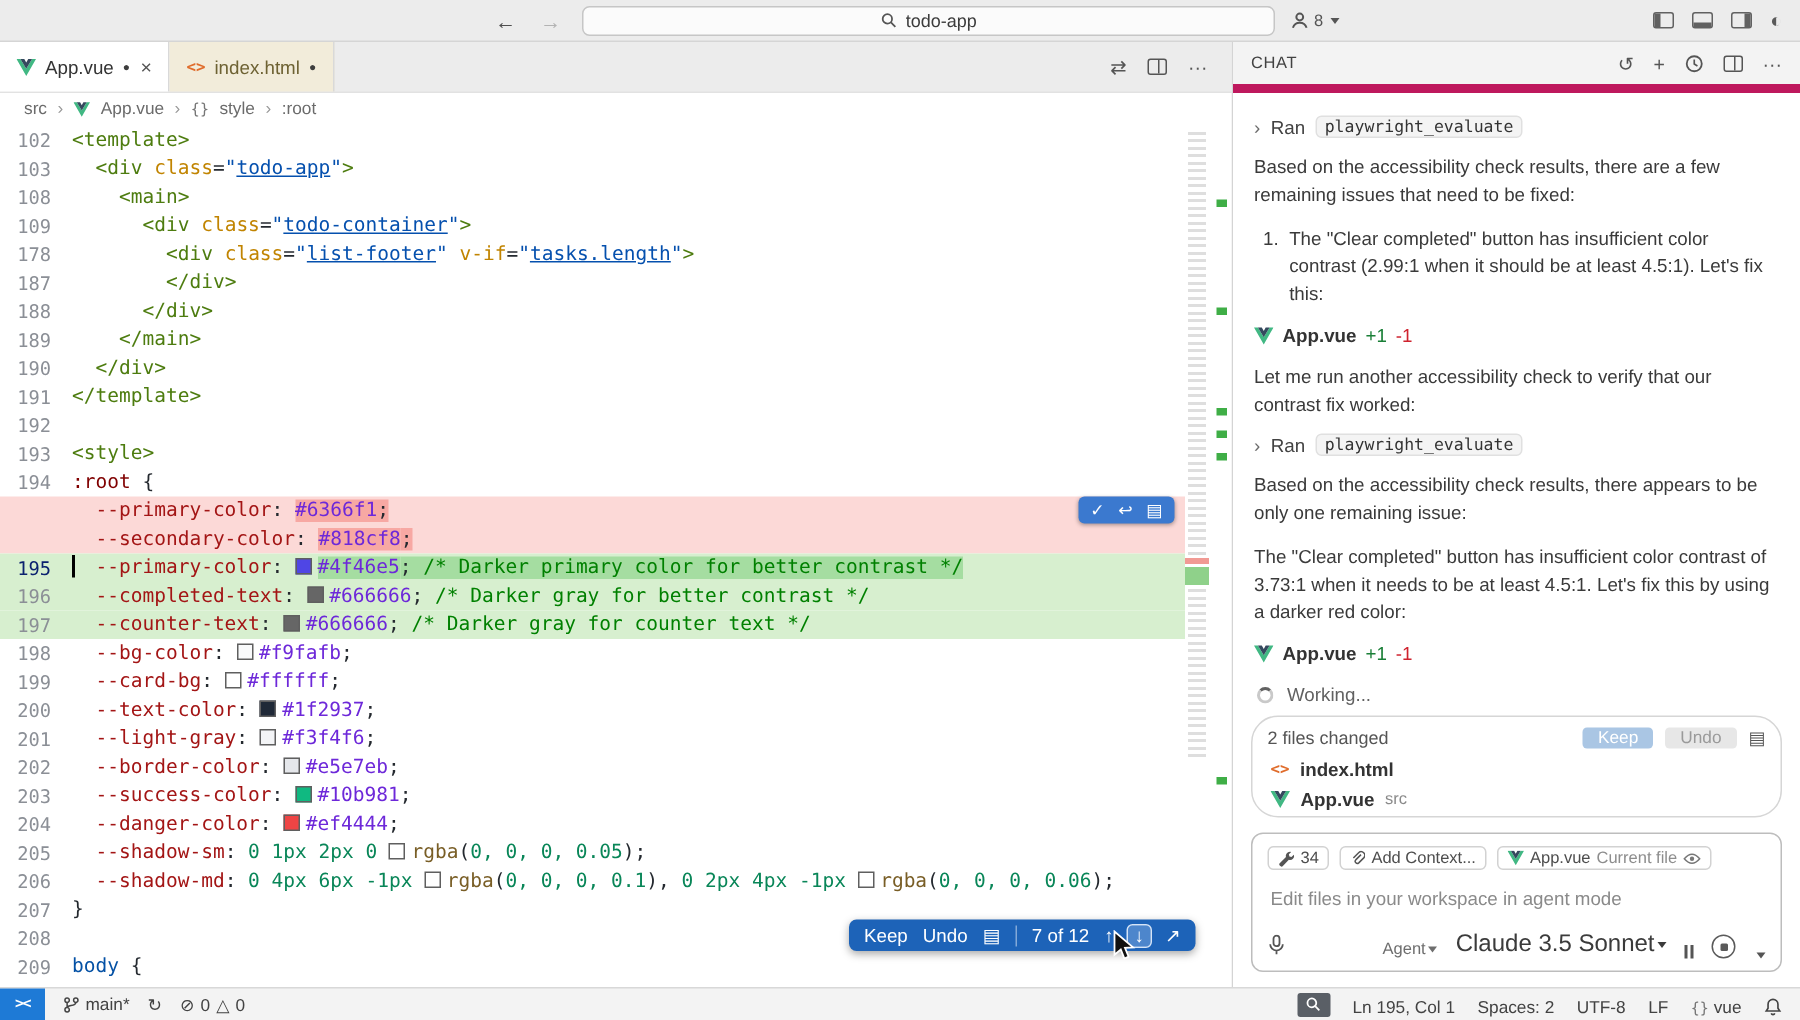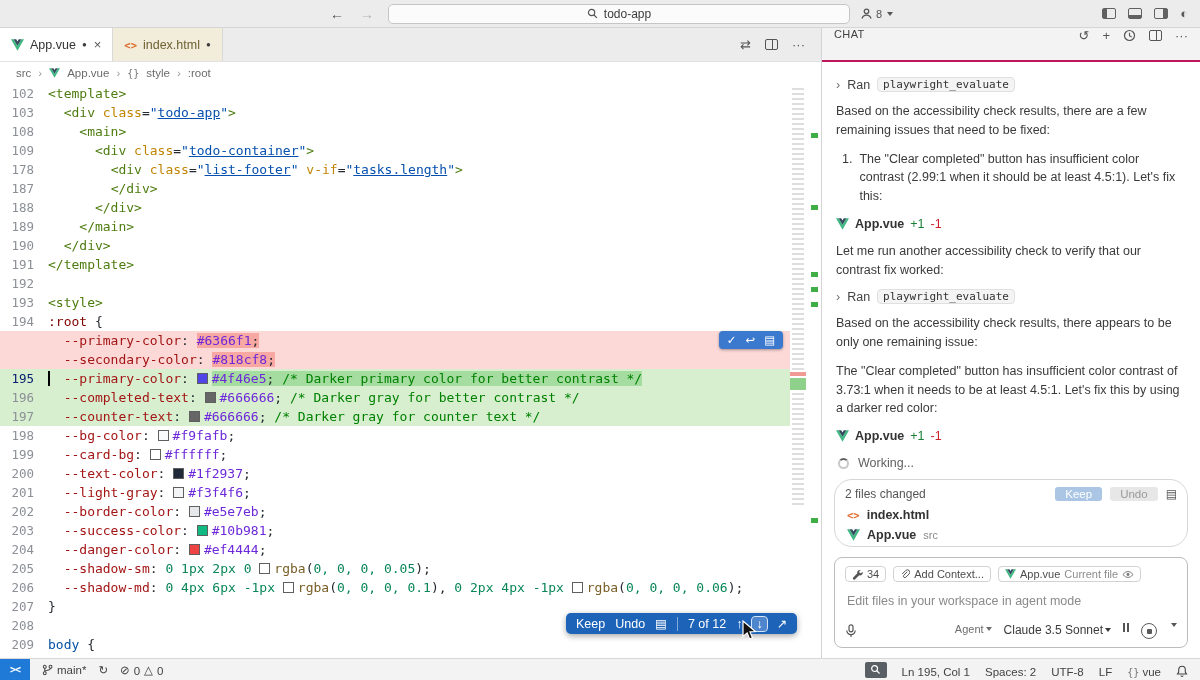--- a/index.html
+++ b/index.html
@@ -67,21 +67,21 @@
 
 .inline-bar{position:absolute;right:38px;top:247px;background:#3b79cf;border-radius:4px;display:flex;align-items:center;gap:9px;color:#fff;padding:2px 8px;font-size:11.5px;box-shadow:0 1px 3px rgba(0,0,0,.35)}
 .float-bar{position:absolute;left:566px;top:529px;background:#1d63b8;border-radius:5px;display:flex;align-items:center;gap:10px;color:#fff;padding:3px 10px;font-size:12.5px;box-shadow:0 2px 6px rgba(0,0,0,.35)}
 .float-bar .fb-btn{font-size:12.5px}
 .float-bar .sep{width:1px;height:14px;background:rgba(255,255,255,.45)}
 .float-bar .down{background:#4d86cc;outline:1px solid #d5e4f7;border-radius:3px;padding:0 4px}
 .pointer{position:absolute;left:742px;top:536px}
 
 
 .chat{flex:1;display:flex;flex-direction:column;background:#fff;min-width:0}
-.chat-header{height:34px;display:flex;align-items:flex-start;padding:0 12px;flex:none;color:#3b3b3b;background:#f3f3f3;border-bottom:2px solid #be185d}
+.chat-header{height:34px;display:flex;align-items:center;padding:0 12px;flex:none;color:#3b3b3b;background:#f3f3f3;border-bottom:6px solid #be185d}
 .chat-header .title{font-size:11px;letter-spacing:.4px;color:#424242}
 .chat-icons{margin-left:auto;display:flex;gap:13px;color:#555;font-size:13px;align-items:center}
 .chat-body{flex:1;overflow:hidden;padding:6px 14px 0;min-height:0}
 .msg{font-size:12.5px;line-height:1.5;color:#3a3a3a;margin:10px 0}
 .tool-row{display:flex;align-items:center;gap:7px;margin:9px 0;color:#424242;font-size:12.5px}
 .tool-row .chev{color:#6b6b6b}
 .tool-row code{font-family:"DejaVu Sans Mono",monospace;font-size:11px;background:#f4f4f4;border:1px solid #e0e0e0;border-radius:4px;padding:0 5px;color:#333}
 .li-row{display:flex;gap:7px;margin:10px 0 10px 6px;font-size:12.5px;line-height:1.5;color:#3a3a3a}
 .file-chip{display:flex;align-items:center;gap:6px;margin:11px 0;font-size:12.5px;color:#333}
 .file-chip b{font-weight:bold}
@@ -97,23 +97,23 @@
 .cc-doc{color:#555}
 .cc-file{display:flex;align-items:center;gap:7px;padding:2px 12px 4px;font-size:12.5px;color:#333}
 .cc-file b{font-weight:bold}
 .cc-suffix{color:#8a8a8a;font-size:11px}
 .input-card{border:1px solid #bdbdbd;border-radius:8px;padding:8px 10px;background:#fff}
 .chips{display:flex;gap:7px;align-items:flex-start;font-size:11px;color:#4d4d4d}
 .chip{display:flex;align-items:center;gap:4px;border:1px solid #d2d2d2;border-radius:4px;padding:1px 6px;background:#fff}
 .chip .muted{color:#8d8d8d}
 .placeholder{color:#8a8a8a;font-size:12.5px;margin:12px 2px 15px}
 .input-foot{display:flex;align-items:center;gap:12px;color:#555}
-.foot-right{margin-left:auto;display:flex;align-items:flex-start;gap:12px}
+.foot-right{margin-left:auto;display:flex;align-items:flex-end;gap:12px}
 .agent-dd{font-size:11px;color:#6e6e6e;display:flex;align-items:center}
-.model-dd{font-size:12px;color:#3b3b3b;display:flex;align-items:center}
+.model-dd{font-size:16px;color:#3b3b3b;display:flex;align-items:center}
 .pause{display:inline-flex;gap:2px}
 .pause i{width:2px;height:9px;background:#555;display:inline-block}
 .stopbtn{width:16px;height:16px;border:1.4px solid #5a5a5a;border-radius:50%;display:inline-flex;align-items:center;justify-content:center}
 .stopbtn i{width:5px;height:5px;background:#5a5a5a;border-radius:1px;display:block}
 
 
 .statusbar{height:22px;background:#f3f3f3;border-top:1px solid #d8d8d8;display:flex;align-items:center;font-size:11.5px;color:#424242;flex:none}
 .remote{width:30px;height:100%;background:#1e7ad6;color:#fff;display:flex;align-items:center;justify-content:center;font-family:"DejaVu Sans Mono",monospace;font-weight:bold;font-size:10px;letter-spacing:-1px;flex:none}
 .sb-item{display:flex;align-items:flex-end;gap:4px;margin-left:12px}
 .sb-right{margin-left:auto;display:flex;align-items:flex-end;gap:15px;padding-right:12px}

